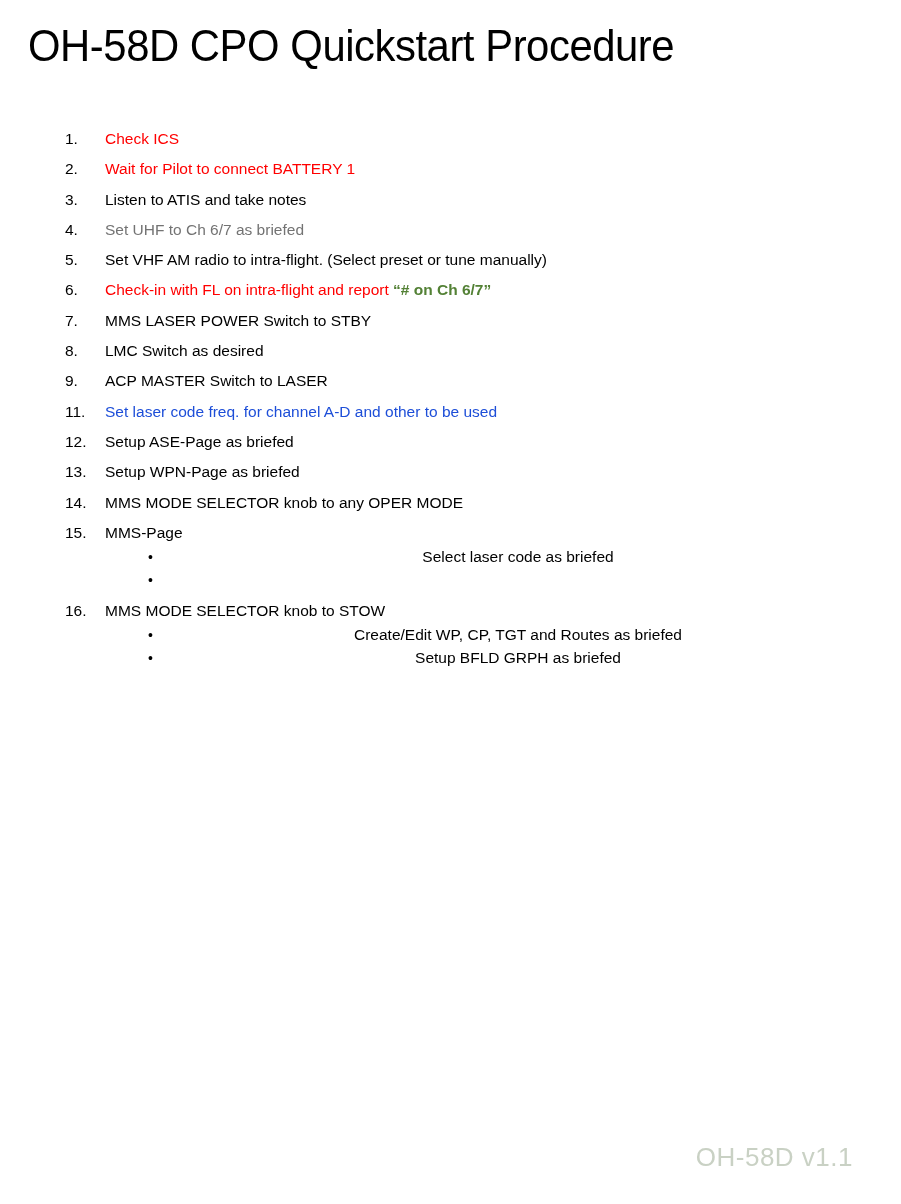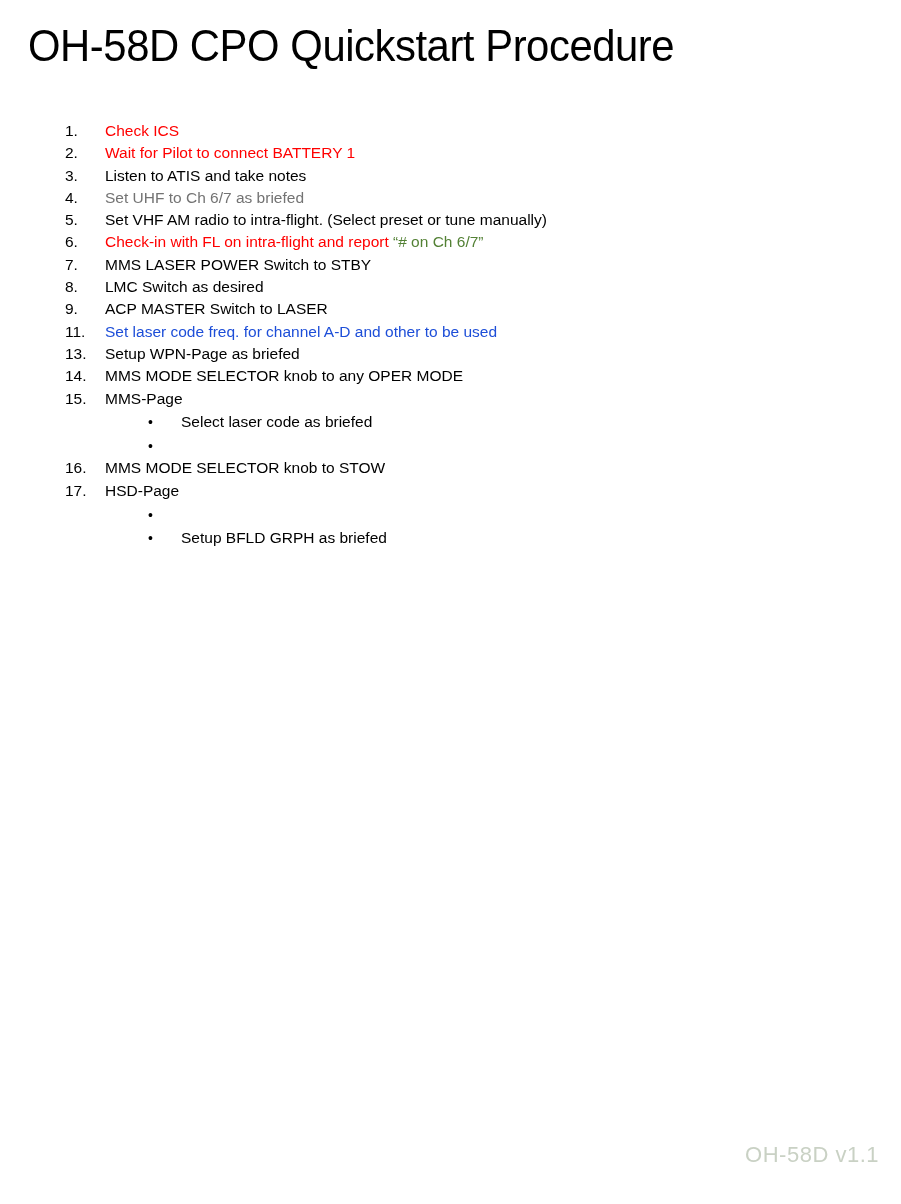--- a/index.html
+++ b/index.html
@@ -46,41 +46,43 @@
     display: flex;
     align-items: baseline;
   }
   .num {
     flex: 0 0 40px;
     width: 40px;
   }
   .txt {
     flex: 1 1 auto;
     white-space: nowrap;
+    margin-top: 8px;
   }
   .bullet-row {
     display: flex;
     align-items: baseline;
     padding-left: 83px;
     margin-top: 1.5px;
   }
   .bullet-mark {
     flex: 0 0 33px;
     width: 33px;
     font-size: 14px;
   }
   .bullet-text {
     flex: 1 1 auto;
     white-space: nowrap;
+    text-align: center;
   }
   .footer {
     position: absolute;
-    right: 22px;
+    right: 48px;
     top: 1142px;
-    font-size: 22px;
+    font-size: 26px;
     letter-spacing: 0.5px;
     white-space: nowrap;
   }
 </style>
 </head>
 <body>
 
 <div class="page">
   <h1 class="title">OH-58D CPO Quickstart Procedure</h1>
   <div class="list" id="procedure-list">
@@ -99,37 +101,41 @@
       <div class="item">
         <span class="num">4.</span>
         <span class="txt"><span style="color: #737373;">Set UHF to Ch 6/7 as briefed</span></span>
       </div>
       <div class="item">
         <span class="num">5.</span>
         <span class="txt"><span style="color: rgb(0, 0, 0);">Set VHF AM radio to intra-flight. (Select preset or tune manually)</span></span>
       </div>
       <div class="item">
         <span class="num">6.</span>
-        <span class="txt"><span style="color: rgb(255, 0, 0);">Check-in with FL on intra-flight and report </span><span style="color: rgb(83, 129, 53);">“# on Ch 6/7”</span></span>
+        <span class="txt"><span style="color: rgb(255, 0, 0);">Check-in with FL on intra-flight and report </span><span style="color: rgb(83, 129, 53); font-weight: bold;">“# on Ch 6/7”</span></span>
       </div>
       <div class="item">
         <span class="num">7.</span>
         <span class="txt"><span style="color: rgb(0, 0, 0);">MMS LASER POWER Switch to STBY</span></span>
       </div>
       <div class="item">
         <span class="num">8.</span>
         <span class="txt"><span style="color: rgb(0, 0, 0);">LMC Switch as desired</span></span>
       </div>
       <div class="item">
         <span class="num">9.</span>
         <span class="txt"><span style="color: rgb(0, 0, 0);">ACP MASTER Switch to LASER</span></span>
       </div>
       <div class="item">
         <span class="num">11.</span>
         <span class="txt"><span style="color: #1d4ed8;">Set laser code freq. for channel A-D and other to be used</span></span>
+      </div>
+      <div class="item">
+        <span class="num">12.</span>
+        <span class="txt"><span style="color: rgb(0, 0, 0);">Setup ASE-Page as briefed</span></span>
       </div>
       <div class="item">
         <span class="num">13.</span>
         <span class="txt"><span style="color: rgb(0, 0, 0);">Setup WPN-Page as briefed</span></span>
       </div>
       <div class="item">
         <span class="num">14.</span>
         <span class="txt"><span style="color: rgb(0, 0, 0);">MMS MODE SELECTOR knob to any OPER MODE</span></span>
       </div>
       <div class="item">
@@ -140,26 +146,23 @@
         <span class="bullet-mark">•</span>
         <span class="bullet-text">Select laser code as briefed</span>
       </div>
       <div class="bullet-row">
         <span class="bullet-mark">•</span>
       </div>
       <div class="item">
         <span class="num">16.</span>
         <span class="txt"><span style="color: rgb(0, 0, 0);">MMS MODE SELECTOR knob to STOW</span></span>
       </div>
-      <div class="item">
-        <span class="num">17.</span>
-        <span class="txt"><span style="color: rgb(0, 0, 0);">HSD-Page</span></span>
-      </div>
       <div class="bullet-row">
         <span class="bullet-mark">•</span>
+        <span class="bullet-text">Create/Edit WP, CP, TGT and Routes as briefed</span>
       </div>
       <div class="bullet-row">
         <span class="bullet-mark">•</span>
         <span class="bullet-text">Setup BFLD GRPH as briefed</span>
       </div>
     </div>
   <div class="footer" id="footer-version" style="color: rgb(201, 209, 196);">OH-58D  v1.1</div>
 </div>
 
 </body></html>

